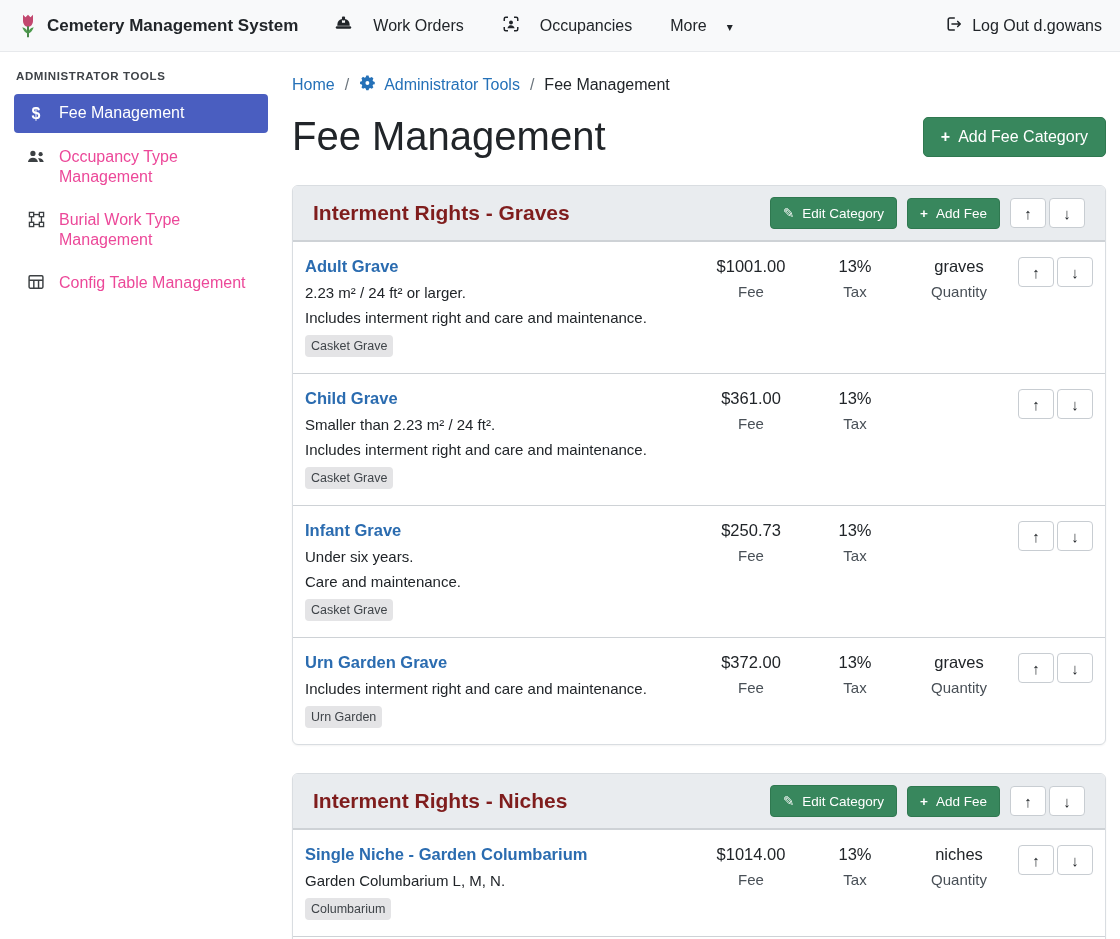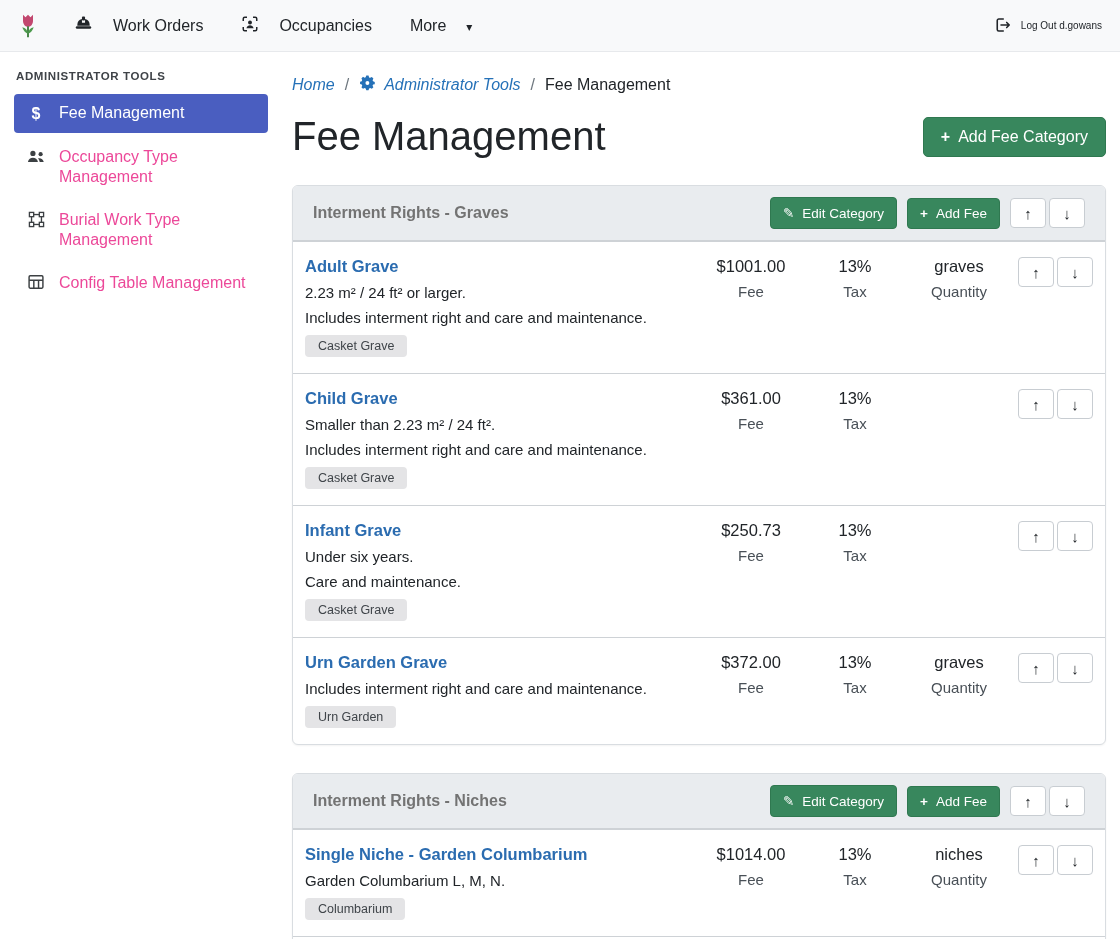--- a/index.html
+++ b/index.html
@@ -7,92 +7,93 @@
     font-family:"Liberation Sans","DejaVu Sans",sans-serif; color:#212529; }
 
   
   .navbar { height:52px; background:#f8f9fa; border-bottom:1px solid #e7e9ec;
     display:flex; align-items:center; padding:0 18px; }
   .brand { display:flex; align-items:center; gap:9px; font-weight:700; font-size:17px; cursor:pointer; }
   .brand svg { display:block; }
   .nav-links { display:flex; align-items:center; gap:38px; margin-left:36px; flex:1; }
   .nav-item { display:flex; align-items:center; gap:20px; font-size:16px; color:#212529; cursor:pointer;text-align:center; }
   .nav-item .chev { font-size:12px; margin-top:2px; }
-  .nav-logout { display:flex; align-items:center; gap:9px; font-size:10px; cursor:pointer; }
+  .nav-logout { display:flex; align-items:center; gap:9px; font-size:16px; cursor:pointer; }
 
   
   .layout { display:flex; height:887px; }
   .sidebar { width:280px; padding:14px 12px 0 14px; flex-shrink:0; }
   .side-heading { font-size:11.5px; font-weight:700; letter-spacing:.6px; color:#3f4348; margin:4px 0 12px 2px; }
   .side-item { display:flex; align-items:flex-start; gap:13px; padding:9px 12px; border-radius:4px;
     font-size:16px; color:#ec4899; cursor:pointer; margin-bottom:5px; line-height:1.25; }
   .side-item .s-ic { width:20px; text-align:center; flex-shrink:0; margin-top:1px; }
   .side-item.active { background:#4a5ec0; color:#fff; font-weight:400; }
   .side-item.active .dollar { color:#fff; }
   .dollar { font-weight:700; font-size:16px; }
 
   .main { flex:1; padding:20px 14px 0 12px; min-width:0; }
 
   
   .breadcrumb { display:flex; align-items:center; gap:10px; font-size:16px; padding-top:2px; }
-  .crumb-link { color:#2571b8; text-decoration:none; cursor:pointer; display:flex; align-items:center; gap:7px;font-style:italic; }
+  .crumb-link { color:#2571b8; text-decoration:none; cursor:pointer; display:flex; align-items:center; gap:7px; }
   .crumb-sep { color:#6c757d; }
   .crumb-current { color:#212529; }
 
   
   .page-head { display:flex; align-items:center; justify-content:space-between; margin-top:18px; }
   .page-title { font-size:40px; font-weight:400; color:#212529; }
   .btn-green { background:#38875d; color:#fff; border:1px solid #2f7850; border-radius:5px;
     display:inline-flex; align-items:center; gap:8px; cursor:pointer;
     font-family:inherit; }
   .btn-lg { font-size:16px; padding:10px 17px; }
   .btn-sm { font-size:13.5px; padding:7px 12px; border-radius:4px; }
   .btn-ic { font-weight:700; }
 
   
   .card { margin-top:26px; border:1px solid #d9dde1; border-radius:6px; background:#fff;
     box-shadow:0 1px 2px rgba(0,0,0,.05); overflow:hidden; }
   .card + .card { margin-top:28px; }
   .card-header { background:#e9ecef; border-bottom:1px solid #ced2d6; padding:11px 20px;
     display:flex; align-items:center; justify-content:space-between; }
-  .card-title { font-size:16px; font-weight:600; color:#737373; }
+  .card-title { font-size:21px; font-weight:600; color:#7f1d1d; }
   .card-actions { display:flex; align-items:center; gap:10px; }
   .icon-btn { background:#fff; border:1px solid #c8cdd2; border-radius:4px; width:36px; height:30px;
     display:inline-flex; align-items:center; justify-content:center; font-size:15px; color:#212529;
     cursor:pointer; font-family:inherit; }
   .arrow-pair { display:flex; gap:3px; }
 
   
   .fee-row { display:flex; align-items:flex-start; padding:15px 12px 16px 12px; border-top:1px solid #ced2d6; }
   .fee-row:first-child { border-top:none; }
   .fee-main { flex:1; min-width:0; }
   .fee-name { color:#2b6cb0; font-weight:700; font-size:16.5px; text-decoration:none; cursor:pointer; display:inline-block; }
   .fee-desc { font-size:15px; color:#212529; margin-top:8px; }
   .badge-row { margin-top:9px; }
   .badge { display:inline-block; background:#e4e4e6; color:#3f4449; font-size:12.5px;
-    padding:4px 13px; border-radius:4px; }
+    padding:4px 6px; border-radius:4px; }
   .col-stat { width:108px; text-align:center; flex-shrink:0; }
   .col-stat.tax { width:100px; }
   .stat-value { font-size:16.5px; color:#212529; }
   .stat-label { font-size:15px; color:#495057; margin-top:7px; }
   .row-actions { width:80px; flex-shrink:0; display:flex; justify-content:flex-end; gap:3px; }
 </style>
 </head>
 <body>
 
 <nav class="navbar">
   <div class="brand">
     <span>
       <svg width="20" height="27" viewBox="0 0 24 32">
         <path d="M6 3 v8 a6 6.5 0 0 0 12 0 V3 l-3 3.2L12 3 9 6.2z" fill="#c2486f"></path>
         <path d="M12 17 v13" stroke="#3a7d3a" stroke-width="2.2" fill="none"></path>
         <path d="M12 26 C8.5 24.5 6.2 21.5 5.2 18 c4 .8 6 3.2 6.8 8z" fill="#4c9a4c"></path>
         <path d="M12 26 c3.5-1.5 5.8-4.5 6.8-8 -4 .8-6 3.2-6.8 8z" fill="#4c9a4c"></path>
       </svg>
     </span>
+    <span>Cemetery Management System</span>
   </div>
   <div class="nav-links">
     <div class="nav-item">
       <span>
         <svg width="19" height="17" viewBox="0 0 24 22">
           <path d="M4 13a8 8 0 0 1 6-7.7V10h4V5.3A8 8 0 0 1 20 13v1H4z" fill="#212529"></path>
           <rect x="2" y="14.5" width="20" height="3.4" rx="1.7" fill="#212529"></rect>
           <rect x="10" y="2" width="4" height="5" rx="1.2" fill="#212529"></rect>
         </svg>
       </span>

